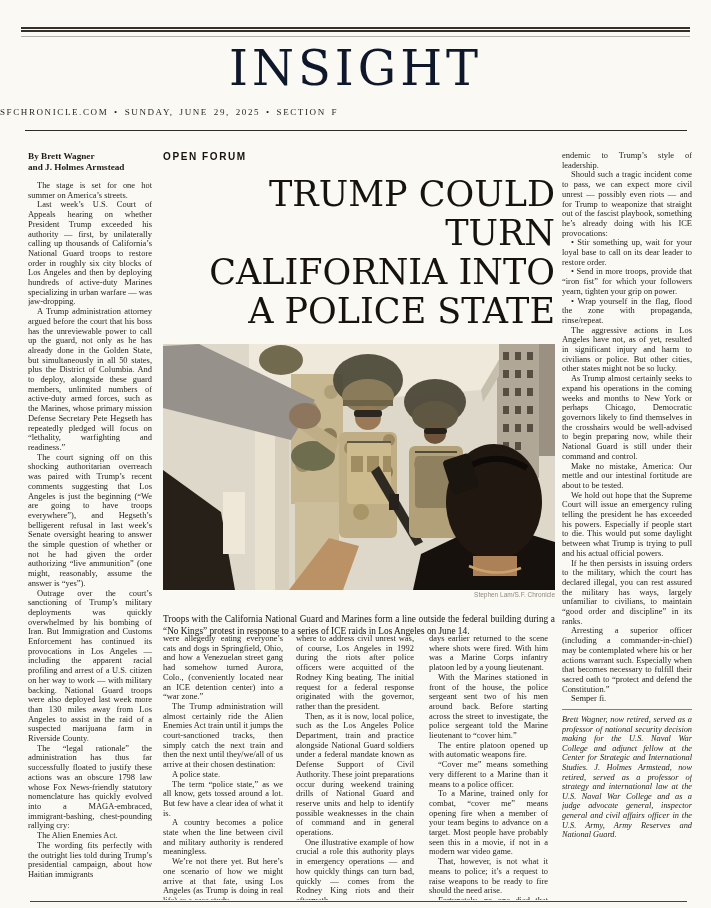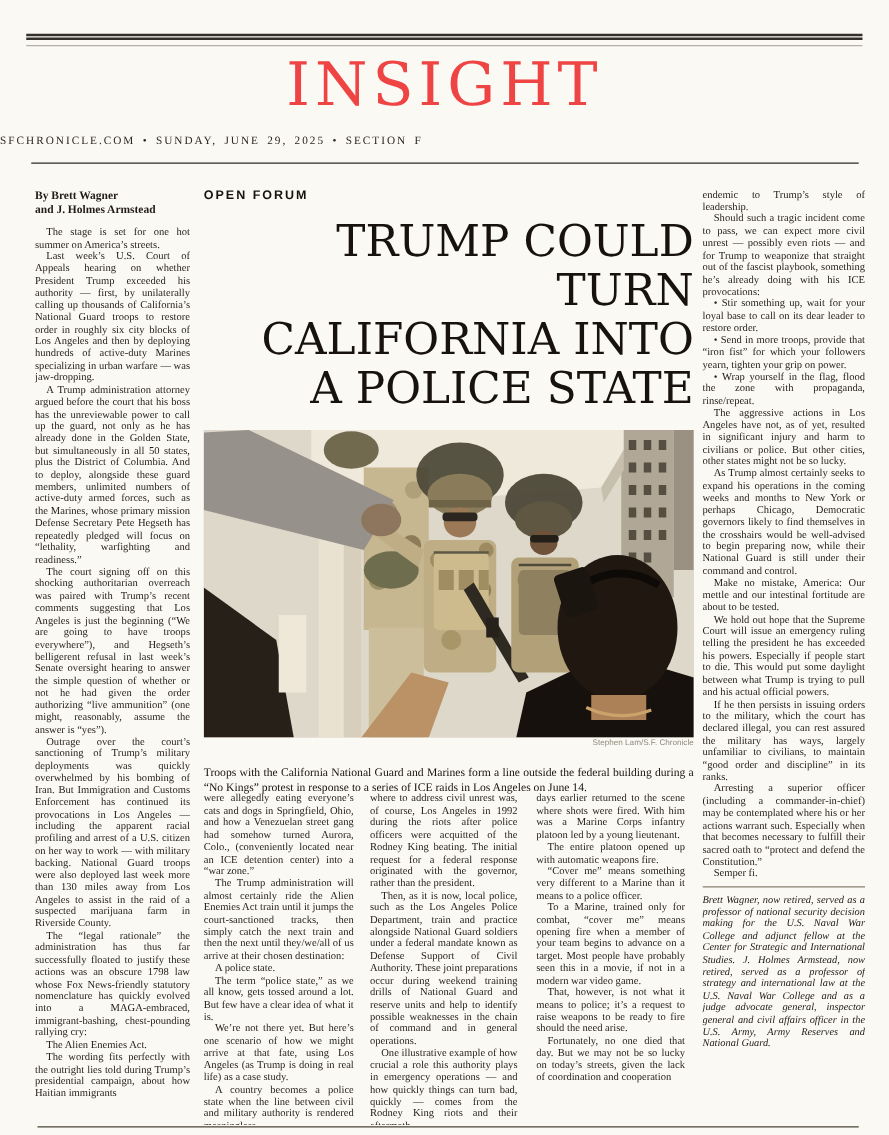--- a/index.html
+++ b/index.html
@@ -8,21 +8,21 @@
     background:#fbf9f4;color:#221c15;
     font-family:"Liberation Serif",serif;
   }
   .abs{position:absolute;}
   
   .rule-triple{top:27px;left:21px;width:669px;height:7px;
     border-top:2px solid #33302a;border-bottom:1px solid #b4b0a5;}
   .rule-triple::before{content:"";display:block;height:2px;background:#33302a;margin-top:1px;}
   .masthead-title{top:42px;left:0;width:711px;text-align:center;
     font-family:"DejaVu Serif",serif;font-size:48px;line-height:52px;
-    letter-spacing:4px;color:#ef4444;}
+    letter-spacing:4px;color:#0f172a;}
   .dateline{top:107px;left:0;width:711px;text-align:left;
     font-size:9px;letter-spacing:1.6px;word-spacing:2px;color:#2b261f;}
   .rule-under{top:130px;left:25px;width:662px;border-top:1.5px solid #2e2b24;}
   .rule-bottom{top:901px;left:30px;width:657px;border-top:1px solid #4a4539;}
   
   .kicker{width:100%;text-align:left;
     font-family:"Liberation Sans",sans-serif;font-weight:bold;
     font-size:10px;letter-spacing:1.6px;color:#17120d;}
   .headline{margin-top:13px;text-align:right;
     font-family:"DejaVu Serif",serif;font-size:35px;line-height:39px;
@@ -166,34 +166,35 @@
   </div>
   <div class="credit">Stephen Lam/S.F. Chronicle</div>
   <div class="caption">Troops with the California National Guard and Marines form a line outside the federal building during a “No Kings” protest in response to a series of ICE raids in Los Angeles on June 14.</div>
 </div>
 
 <div class="abs col col2 bodycol">
   <p class="cont">were allegedly eating everyone’s cats and dogs in Springfield, Ohio, and how a Venezuelan street gang had somehow turned Aurora, Colo., (conveniently located near an ICE detention center) into a “war zone.”</p>
   <p>The Trump administration will almost certainly ride the Alien Enemies Act train until it jumps the court-sanctioned tracks, then simply catch the next train and then the next until they/we/all of us arrive at their chosen destination:</p>
   <p>A police state.</p>
   <p>The term “police state,” as we all know, gets tossed around a lot. But few have a clear idea of what it is.</p>
+  <p>A country becomes a police state when the line between civil and military authority is rendered meaningless.</p>
   <p>We’re not there yet. But here’s one scenario of how we might arrive at that fate, using Los Angeles (as Trump is doing in real life) as a case study.</p>
-  <p>A country becomes a police state when the line between civil and military authority is rendered meaningless.</p>
 
 </div>
 
 <div class="abs col col3 bodycol">
   <p class="cont">where to address civil unrest was, of course, Los Angeles in 1992 during the riots after police officers were acquitted of the Rodney King beating. The initial request for a federal response originated with the governor, rather than the president.</p>
   <p>Then, as it is now, local police, such as the Los Angeles Police Department, train and practice alongside National Guard soldiers under a federal mandate known as Defense Support of Civil Authority. These joint preparations occur during weekend training drills of National Guard and reserve units and help to identify possible weaknesses in the chain of command and in general operations.</p>
   <p>One illustrative example of how crucial a role this authority plays in emergency operations — and how quickly things can turn bad, quickly — comes from the Rodney King riots and their aftermath.</p>
 
 </div>
 
 <div class="abs col col4 bodycol">
   <p class="cont">days earlier returned to the scene where shots were fired. With him was a Marine Corps infantry platoon led by a young lieutenant.</p>
+  <p>With the Marines stationed in front of the house, the police sergeant sent two of his men around back. Before starting across the street to investigate, the police sergeant told the Marine lieutenant to “cover him.”</p>
   <p>The entire platoon opened up with automatic weapons fire.</p>
   <p>“Cover me” means something very different to a Marine than it means to a police officer.</p>
   <p>To a Marine, trained only for combat, “cover me” means opening fire when a member of your team begins to advance on a target. Most people have probably seen this in a movie, if not in a modern war video game.</p>
   <p>That, however, is not what it means to police; it’s a request to raise weapons to be ready to fire should the need arise.</p>
   <p>Fortunately, no one died that day. But we may not be so lucky on today’s streets, given the lack of coordination and cooperation</p>
 </div>
 
 <div class="abs col col5 bodycol">
   <p class="cont">endemic to Trump’s style of leadership.</p>
   <p>Should such a tragic incident come to pass, we can expect more civil unrest — possibly even riots — and for Trump to weaponize that straight out of the fascist playbook, something he’s already doing with his ICE provocations:</p>

